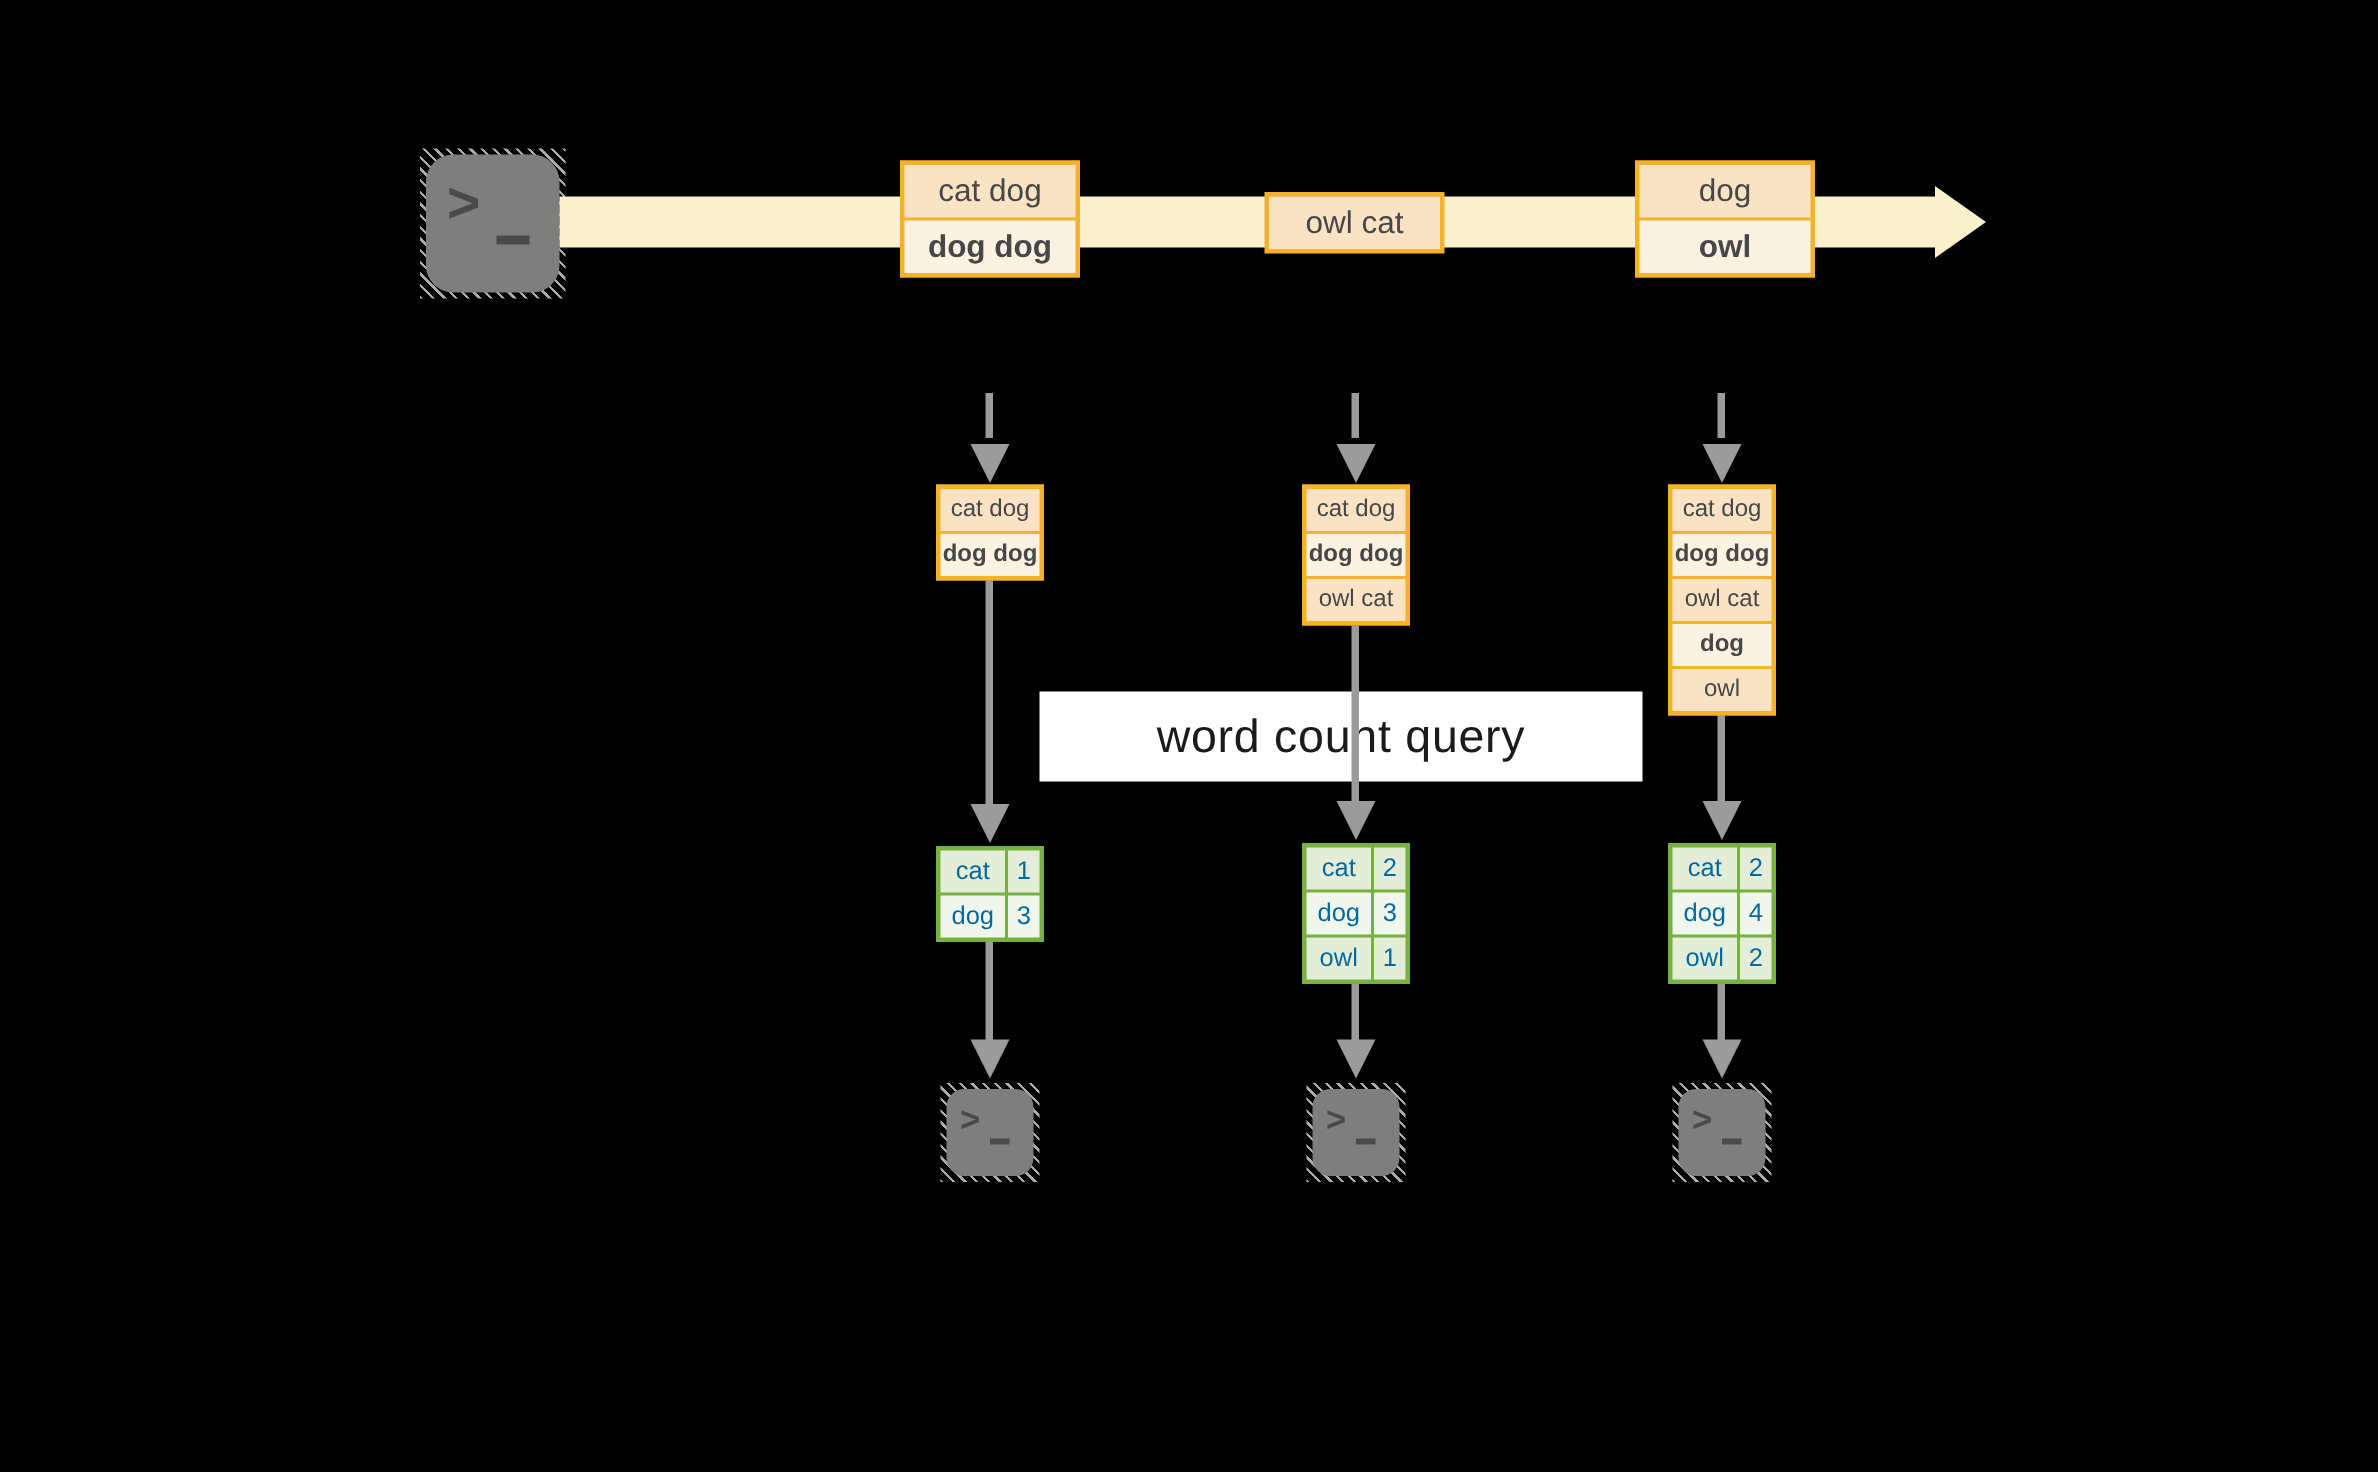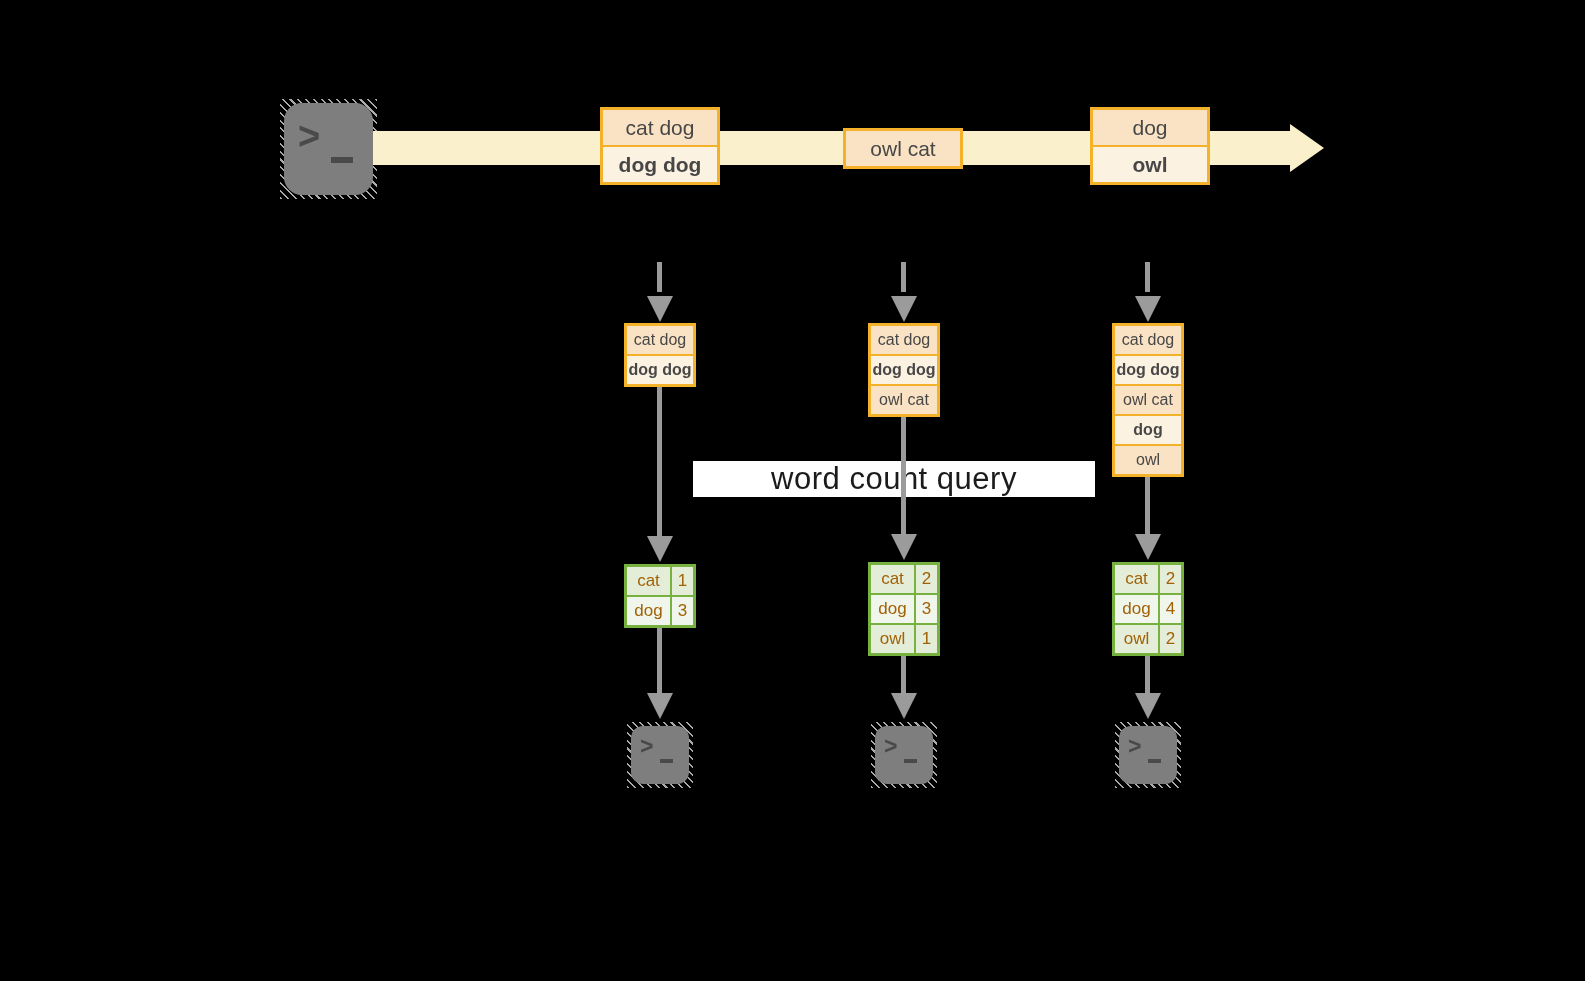--- a/index.html
+++ b/index.html
@@ -39,29 +39,29 @@
   .row-a{background:var(--peach);} .row-b{background:var(--cream);font-weight:bold;}
   
   .stack{position:absolute;width:66px;border:3px solid var(--orange);background:var(--orange);
     display:flex;flex-direction:column;gap:2px;z-index:3;}
   .stack-row{height:28px;display:flex;align-items:center;justify-content:center;
     font-size:16px;color:var(--ink);}
   
   .ctable{position:absolute;width:66px;border:3px solid var(--green);background:var(--green);
     display:grid;grid-template-columns:43px 21px;gap:2px;z-index:3;}
   .ccell{height:28px;display:flex;align-items:center;justify-content:center;
-    font-size:17px;color:#a16207;}
+    font-size:17px;color:#0369a1;}
   .g-a{background:var(--gdark);} .g-b{background:var(--glight);}
   
   .vshaft{position:absolute;width:5px;background:var(--gray);z-index:2;}
   .ahead{position:absolute;width:0;height:0;z-index:2;
     border-left:13px solid transparent;border-right:13px solid transparent;border-top:26px solid var(--gray);}
   .dash-seg{position:absolute;width:5px;background:var(--gray);}
   
-  .query-label{position:absolute;left:693px;top:461px;width:402px;height:36px;background:#fff;
+  .query-label{position:absolute;left:693px;top:461px;width:402px;height:60px;background:#fff;
     display:flex;align-items:center;justify-content:center;z-index:1;
     font-size:31px;font-weight:300;color:#1B1B1B;letter-spacing:0.5px;}
 </style>
 </head>
 <body>
 
 <div class="canvas">
 
   <div class="terminal terminal-lg">
     <div class="hatch"></div>

